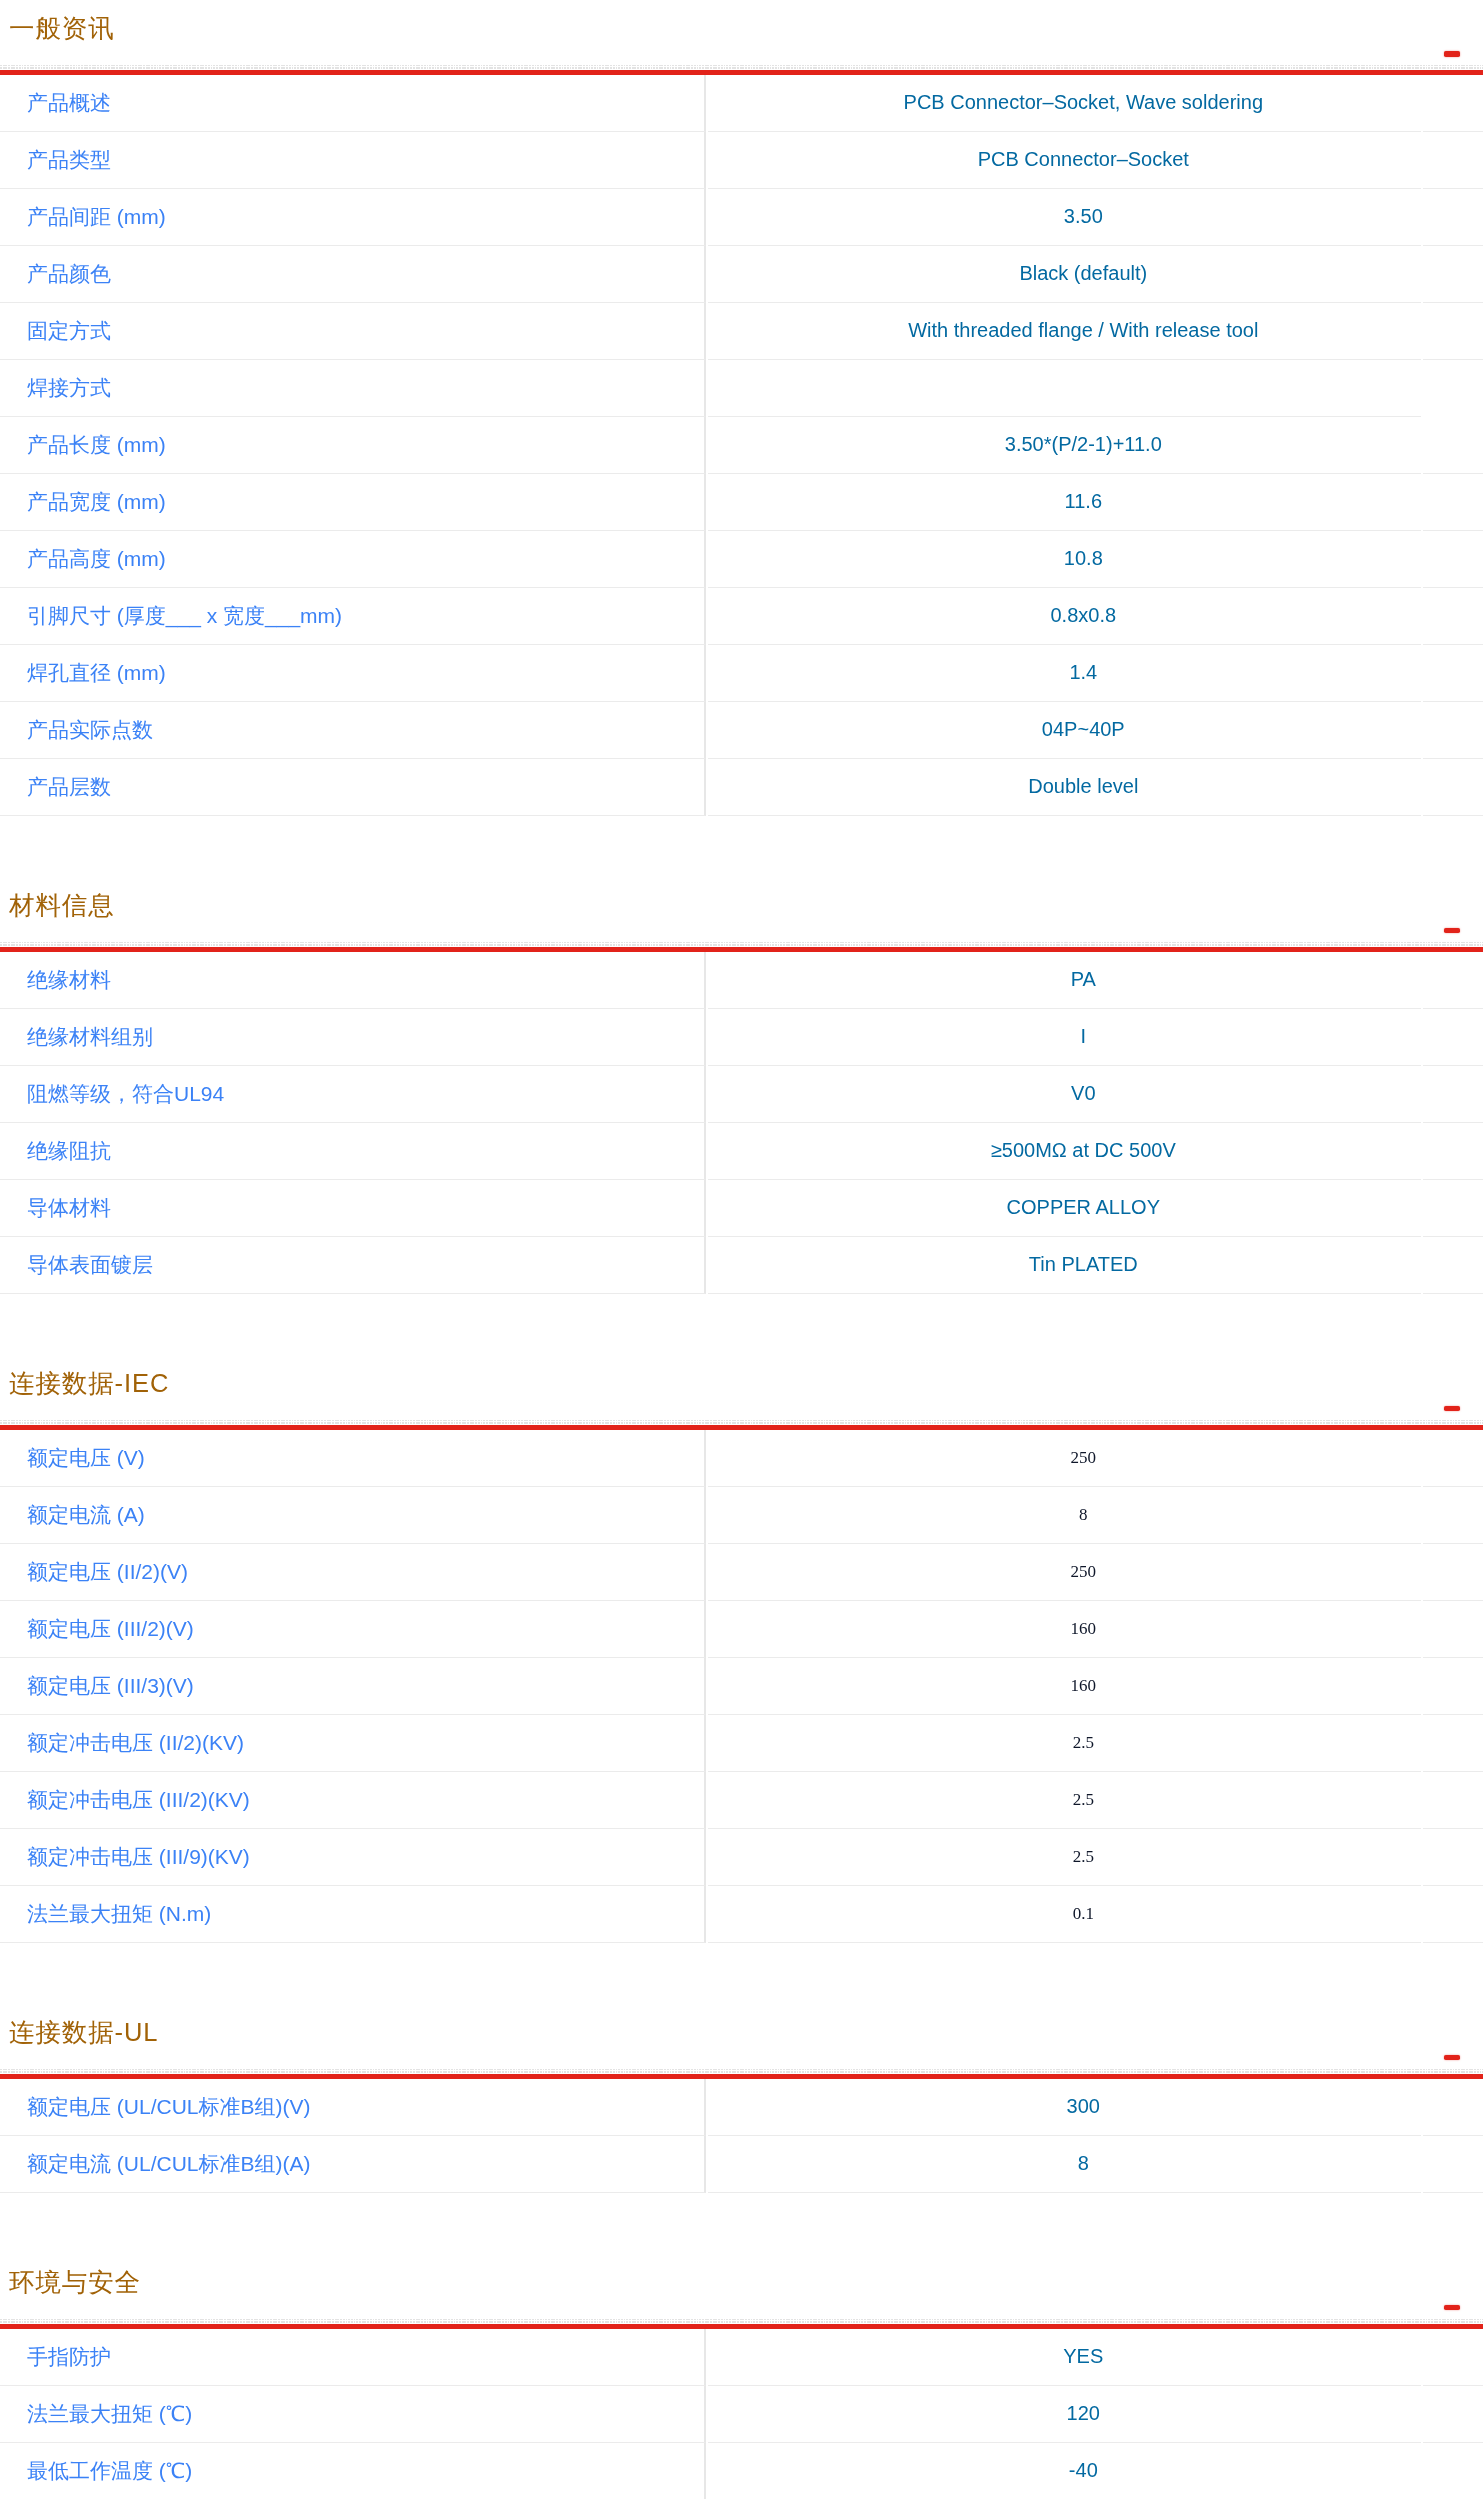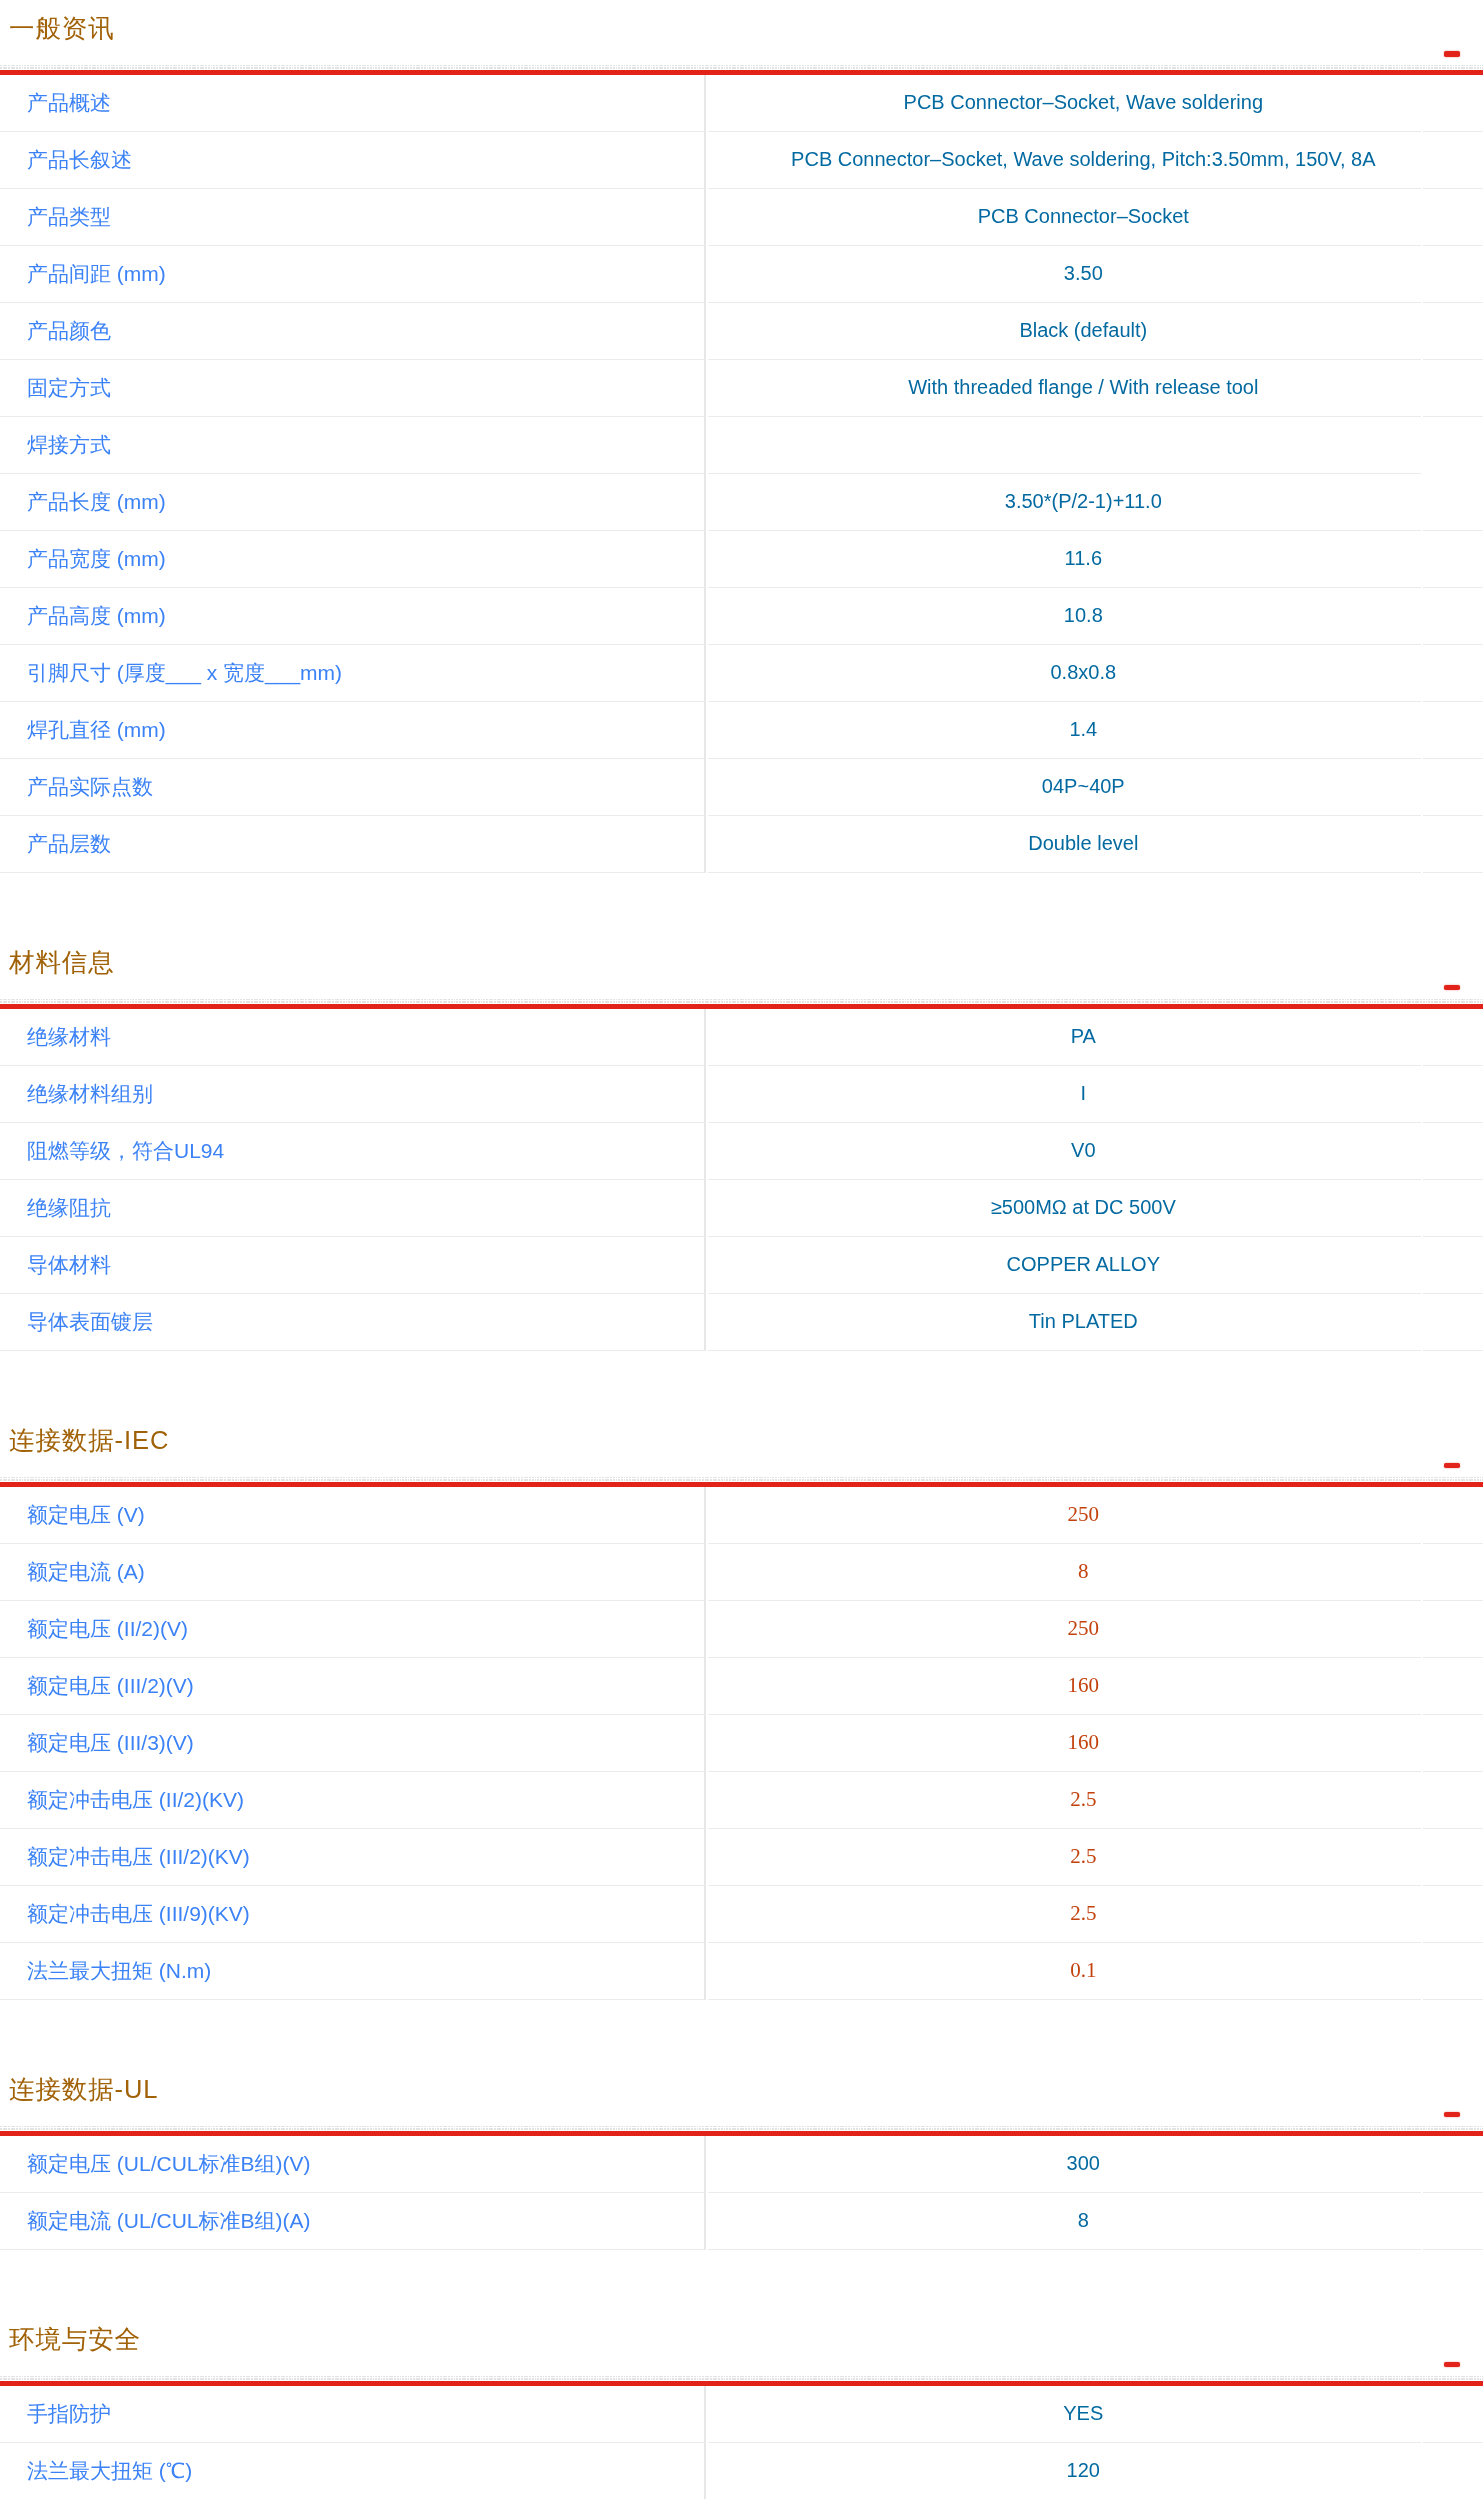--- a/index.html
+++ b/index.html
@@ -80,22 +80,22 @@
     justify-content: center;
     padding-left: 38px;
     color: #0369a1;
     font-size: 20px;
   }
   .cell.spare { }
 
   
   .spec-section:nth-of-type(3) .cell.value {
     font-family: "Liberation Serif", serif;
-    color: #c2410c;
-    font-size: 21px;
+    color: #0f172a;
+    font-size: 17px;
   }
 </style>
 </head>
 <body>
 
 <div id="page">
   <section class="spec-section">
     <div class="sec-head">
       <h2 class="sec-title">一般资讯</h2>
       <button class="minus-btn" title="collapse"></button>
@@ -104,25 +104,20 @@
       <div class="rule-texture"></div>
       <div class="rule-red"></div>
     </div>
     <div class="rows">
   <div class="row">
     <div class="cell label">产品概述</div>
     <div class="cell value">PCB Connector–Socket, Wave soldering</div>
     <div class="cell spare"></div>
   </div>
 
-  <div class="row">
-    <div class="cell label">产品长叙述</div>
-    <div class="cell value">PCB Connector–Socket, Wave soldering, Pitch:3.50mm, 150V, 8A</div>
-    <div class="cell spare"></div>
-  </div>
 
   <div class="row">
     <div class="cell label">产品类型</div>
     <div class="cell value">PCB Connector–Socket</div>
     <div class="cell spare"></div>
   </div>
 
   <div class="row">
     <div class="cell label">产品间距 (mm)</div>
     <div class="cell value">3.50</div>

